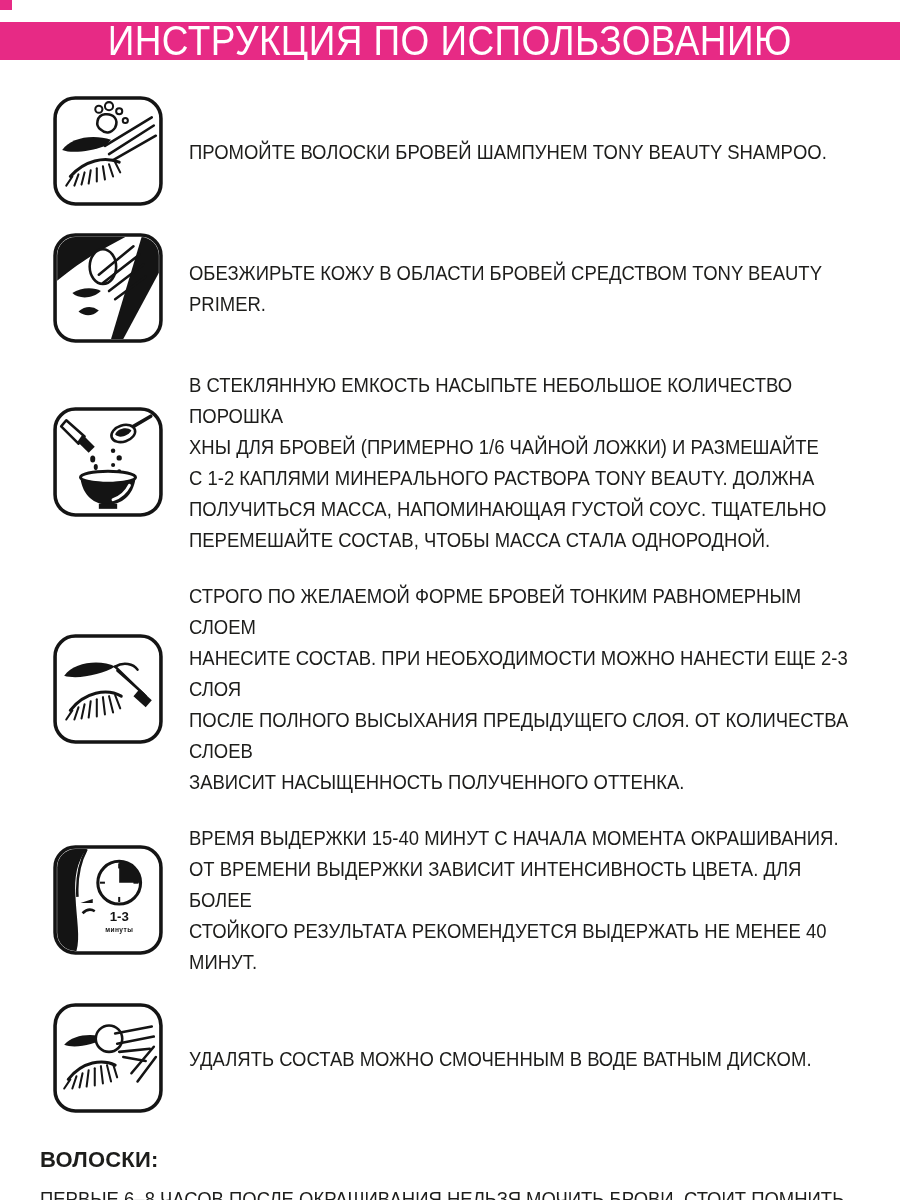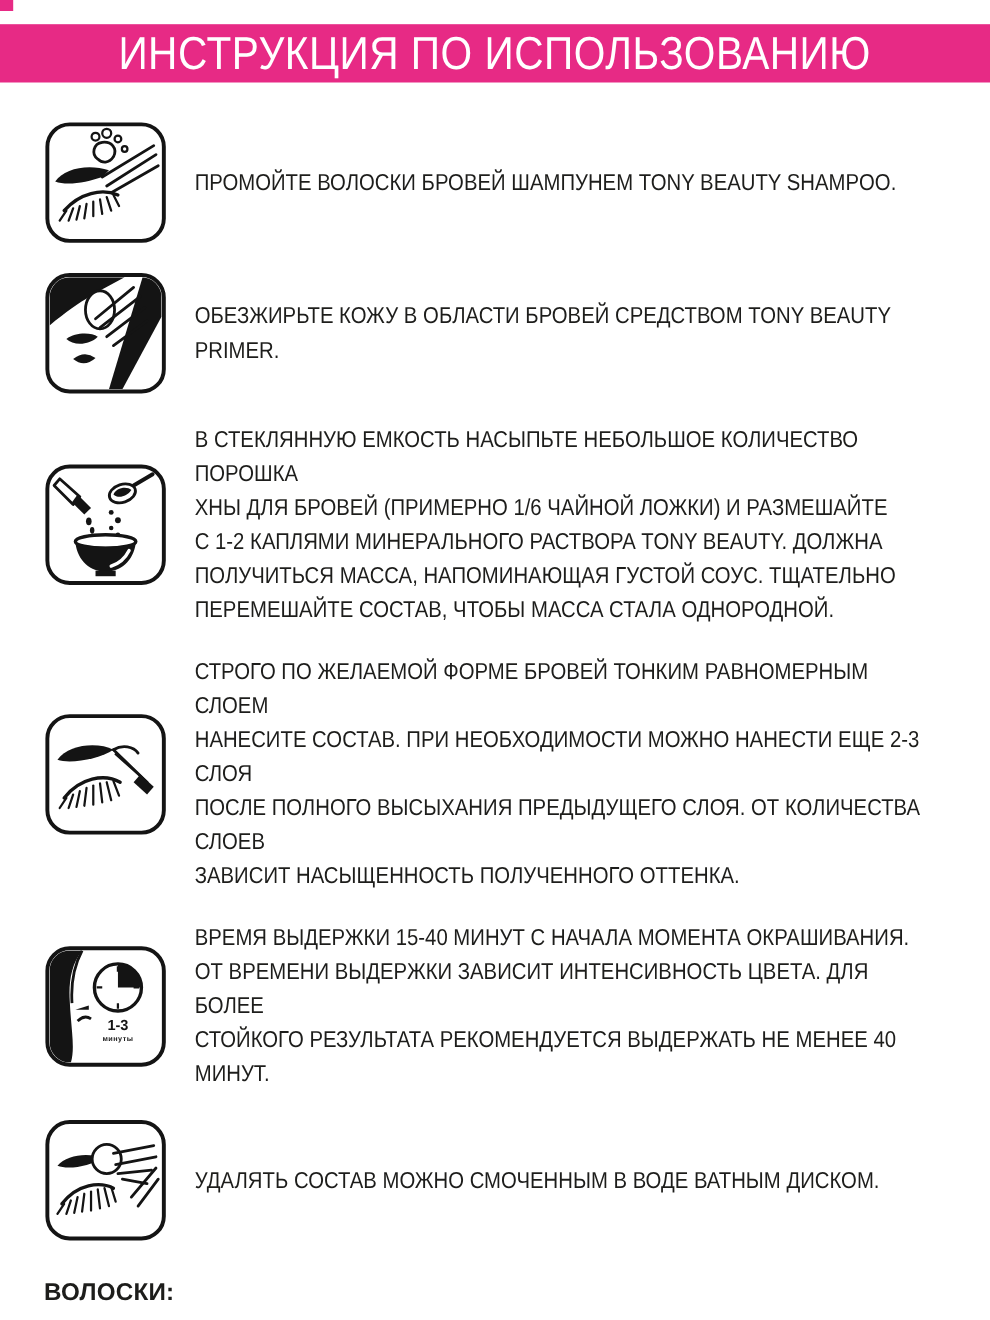--- a/index.html
+++ b/index.html
@@ -15,37 +15,37 @@
   }
   .corner-mark {
     position: absolute;
     left: 0; top: 0;
     width: 12px; height: 10px;
     background: #e72a85;
   }
   .header-band {
     margin-top: 22px;
     width: 100%;
-    height: 53px;
+    height: 38px;
     background: #e72a85;
     display: flex;
     align-items: center;
     justify-content: center;
   }
   .header-title {
     color: #ffffff;
     font-size: 42px;
     font-weight: 400;
     letter-spacing: 0.5px;
     white-space: nowrap;
     transform: scaleX(0.88);
     transform-origin: center center;
   }
   .steps {
-    padding: 35px 0 0 40px;
+    padding: 35px 0 0 52px;
   }
   .step-row {
     display: flex;
     align-items: center;
     margin-bottom: 25px;
   }
   .step-icon {
     flex: 0 0 112px;
     width: 112px;
     height: 112px;

